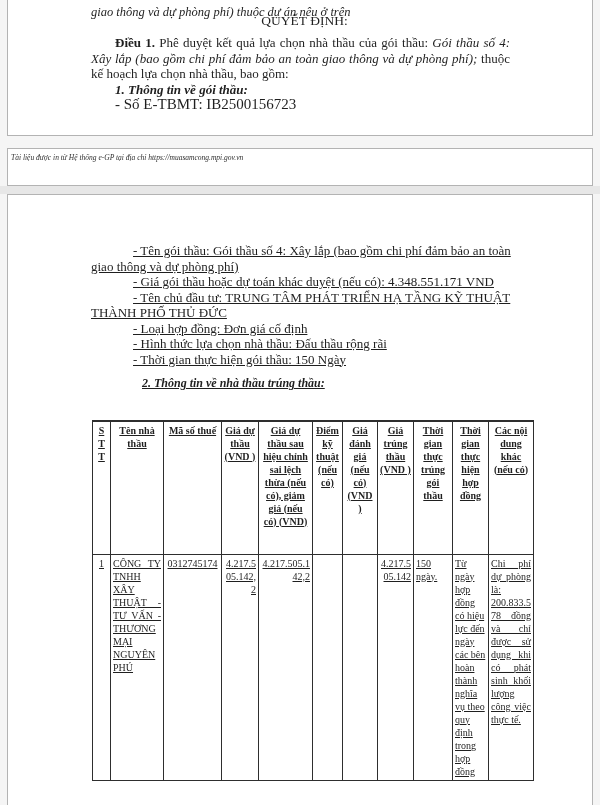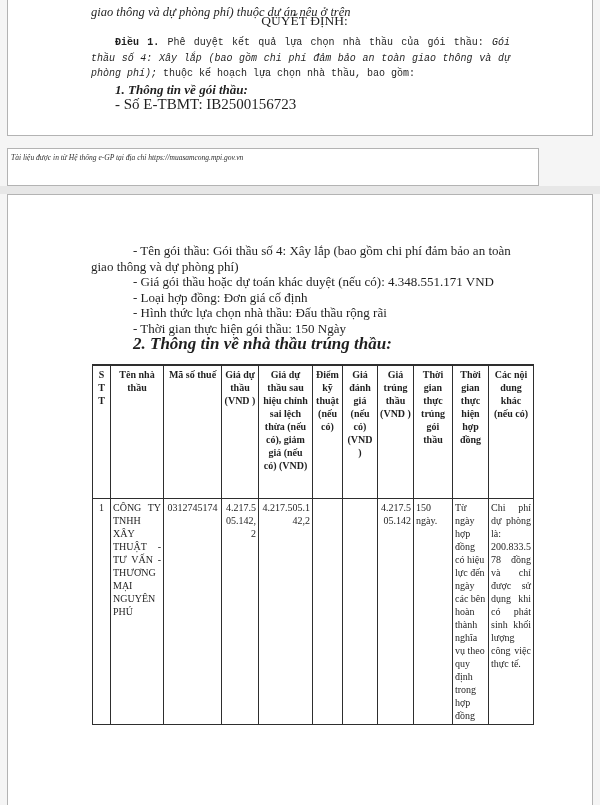--- a/index.html
+++ b/index.html
@@ -44,25 +44,24 @@
   }
   .decision-heading {
     margin: 13px 0 0 0;
     text-align: center;
     font-size: 13.5px;
     font-weight: normal;
     line-height: 16px;
   }
   .article {
     margin: 6px 8px 0 0;
-    font-size: 10px;
+    font-size: 13px;
     line-height: 15.5px;
     text-indent: 24px;
     text-align: justify;
-    font-family: Liberation Mono, monospace;
   }
   .article .lbl { font-weight: bold; }
   .article .ital { font-style: italic; }
   .section-head-1 {
     margin: 0;
     font-size: 13px;
     line-height: 15.5px;
     text-indent: 24px;
     font-weight: bold;
     font-style: italic;
@@ -70,21 +69,21 @@
   .plain-line {
     margin: 0;
     font-size: 15px;
     line-height: 15.5px;
     text-indent: 24px;
   }
   .footer-box {
     position: absolute;
     left: 7px;
     top: 148px;
-    width: 532px;
+    width: 586px;
     height: 38px;
     background: #ffffff;
     border: 1px solid #b3b3b3;
     box-sizing: border-box;
   }
   .print-note {
     margin: 4px 0 0 3px;
     font-style: italic;
     font-size: 7.5px;
     line-height: 10px;
@@ -96,43 +95,44 @@
     top: 186px;
     width: 600px;
     height: 8px;
     background: #e7e7e7;
   }
   .page2 {
     top: 194px;
     height: 611px;
     border-bottom: 0;
     overflow: hidden;
+    text-decoration: underline;
   }
   .p2-text {
     padding: 48px 74px 0 83px;
   }
   .info-line {
     margin: 0;
     font-size: 13px;
     line-height: 15.5px;
     text-indent: 42px;
   }
   .section-head-2 {
-    margin: 0;
-    font-size: 17px;
+    margin: 9px;
+    font-size: 12px;
     line-height: 15.5px;
     text-indent: 42px;
     font-weight: bold;
     font-style: italic;
   }
   table.winner {
     border-collapse: collapse;
     table-layout: fixed;
     width: 441px;
-    margin: 12px 0 0 84px;
+    margin: 28px 0 0 84px;
     border: 1px solid #2e2e2e;
     border-top: 2px solid #2e2e2e;
   }
   table.winner th, table.winner td {
     border: 1px solid #2e2e2e;
     vertical-align: top;
     padding: 2px 2px;
     font-size: 10px;
     line-height: 13px;
     overflow: hidden;
@@ -165,20 +165,21 @@
   <section class="footer-box">
     <p class="print-note">Tài liệu được in từ Hệ thống e-GP tại địa chỉ https://muasamcong.mpi.gov.vn</p>
   </section>
 
   <div class="gap-band"></div>
 
   <section class="page page2">
     <div class="p2-text">
       <p class="info-line">- Tên gói thầu: Gói thầu số 4: Xây lắp (bao gồm chi phí đảm bảo an toàn giao thông và dự phòng phí)</p>
       <p class="info-line">- Giá gói thầu hoặc dự toán khác duyệt (nếu có): 4.348.551.171 VND</p>
+      <p class="info-line">- Tên chủ đầu tư: TRUNG TÂM PHÁT TRIỂN HẠ TẦNG KỸ THUẬT THÀNH PHỐ THỦ ĐỨC</p>
       <p class="info-line">- Loại hợp đồng: Đơn giá cố định</p>
       <p class="info-line">- Hình thức lựa chọn nhà thầu: Đấu thầu rộng rãi</p>
       <p class="info-line">- Thời gian thực hiện gói thầu: 150 Ngày</p>
       <p class="section-head-2">2. Thông tin về nhà thầu trúng thầu:</p>
     </div>
 
     <table class="winner">
       <colgroup>
         <col style="width:18px">
           <col style="width:53px">

